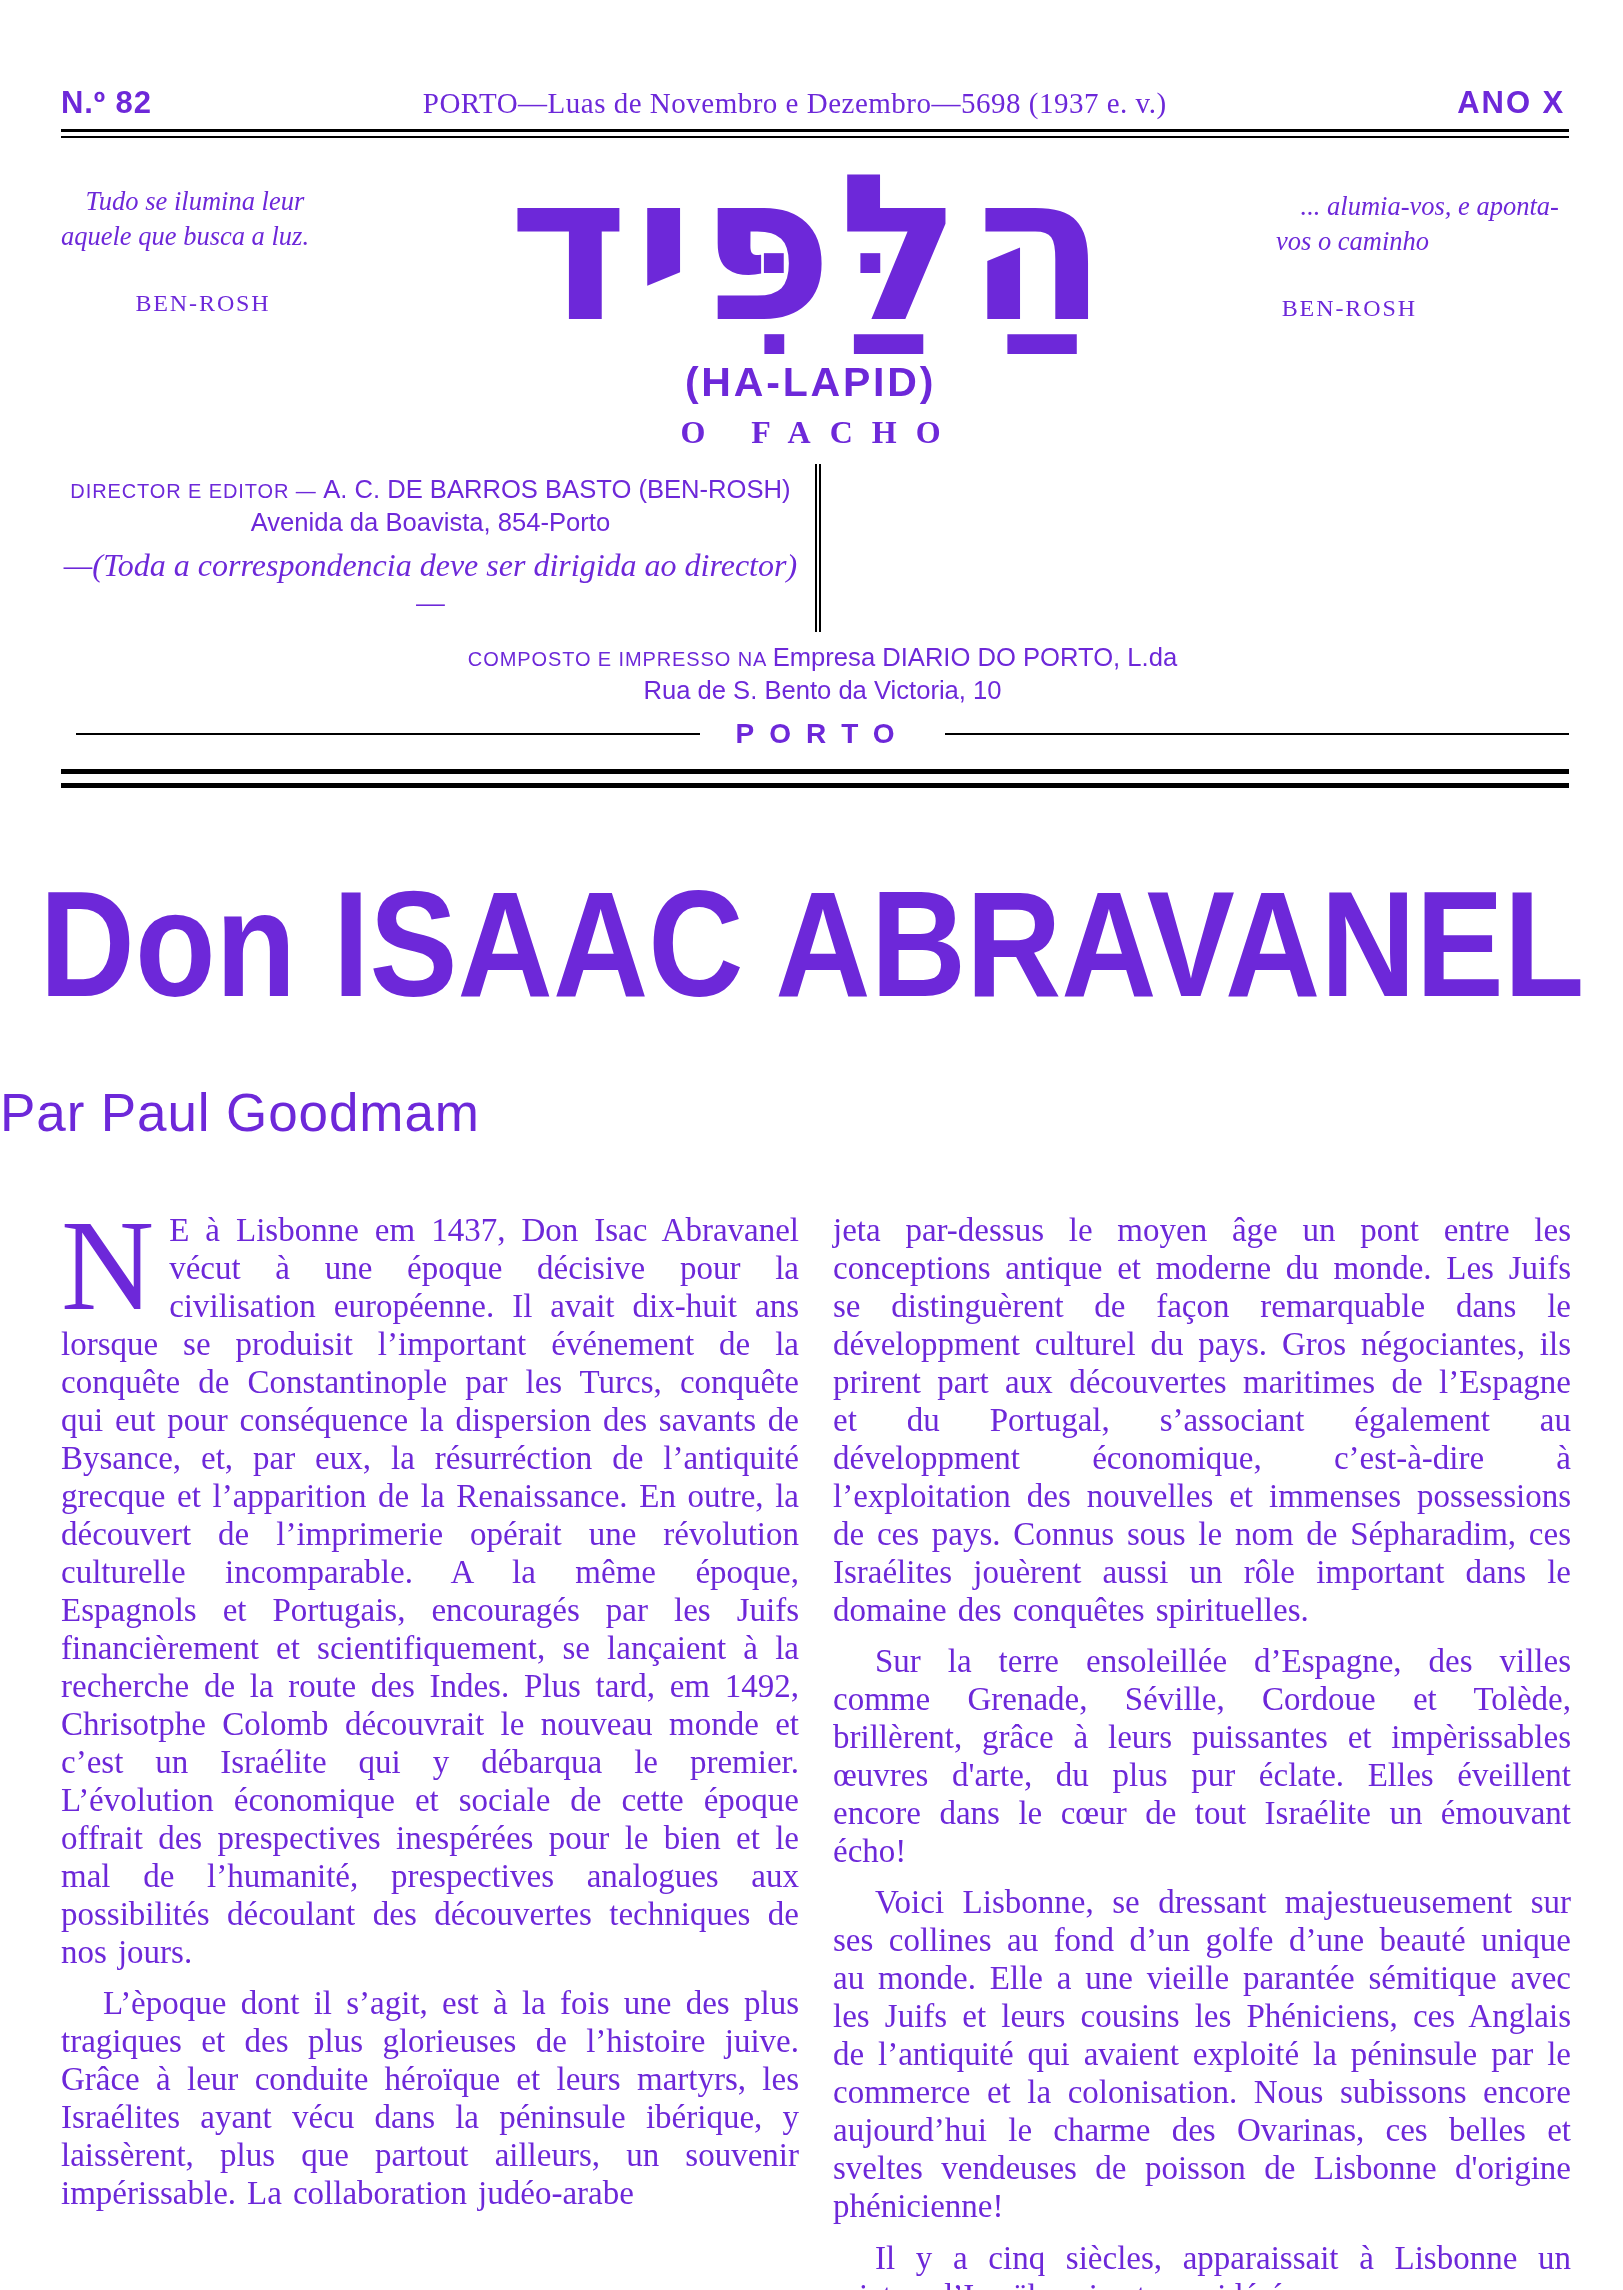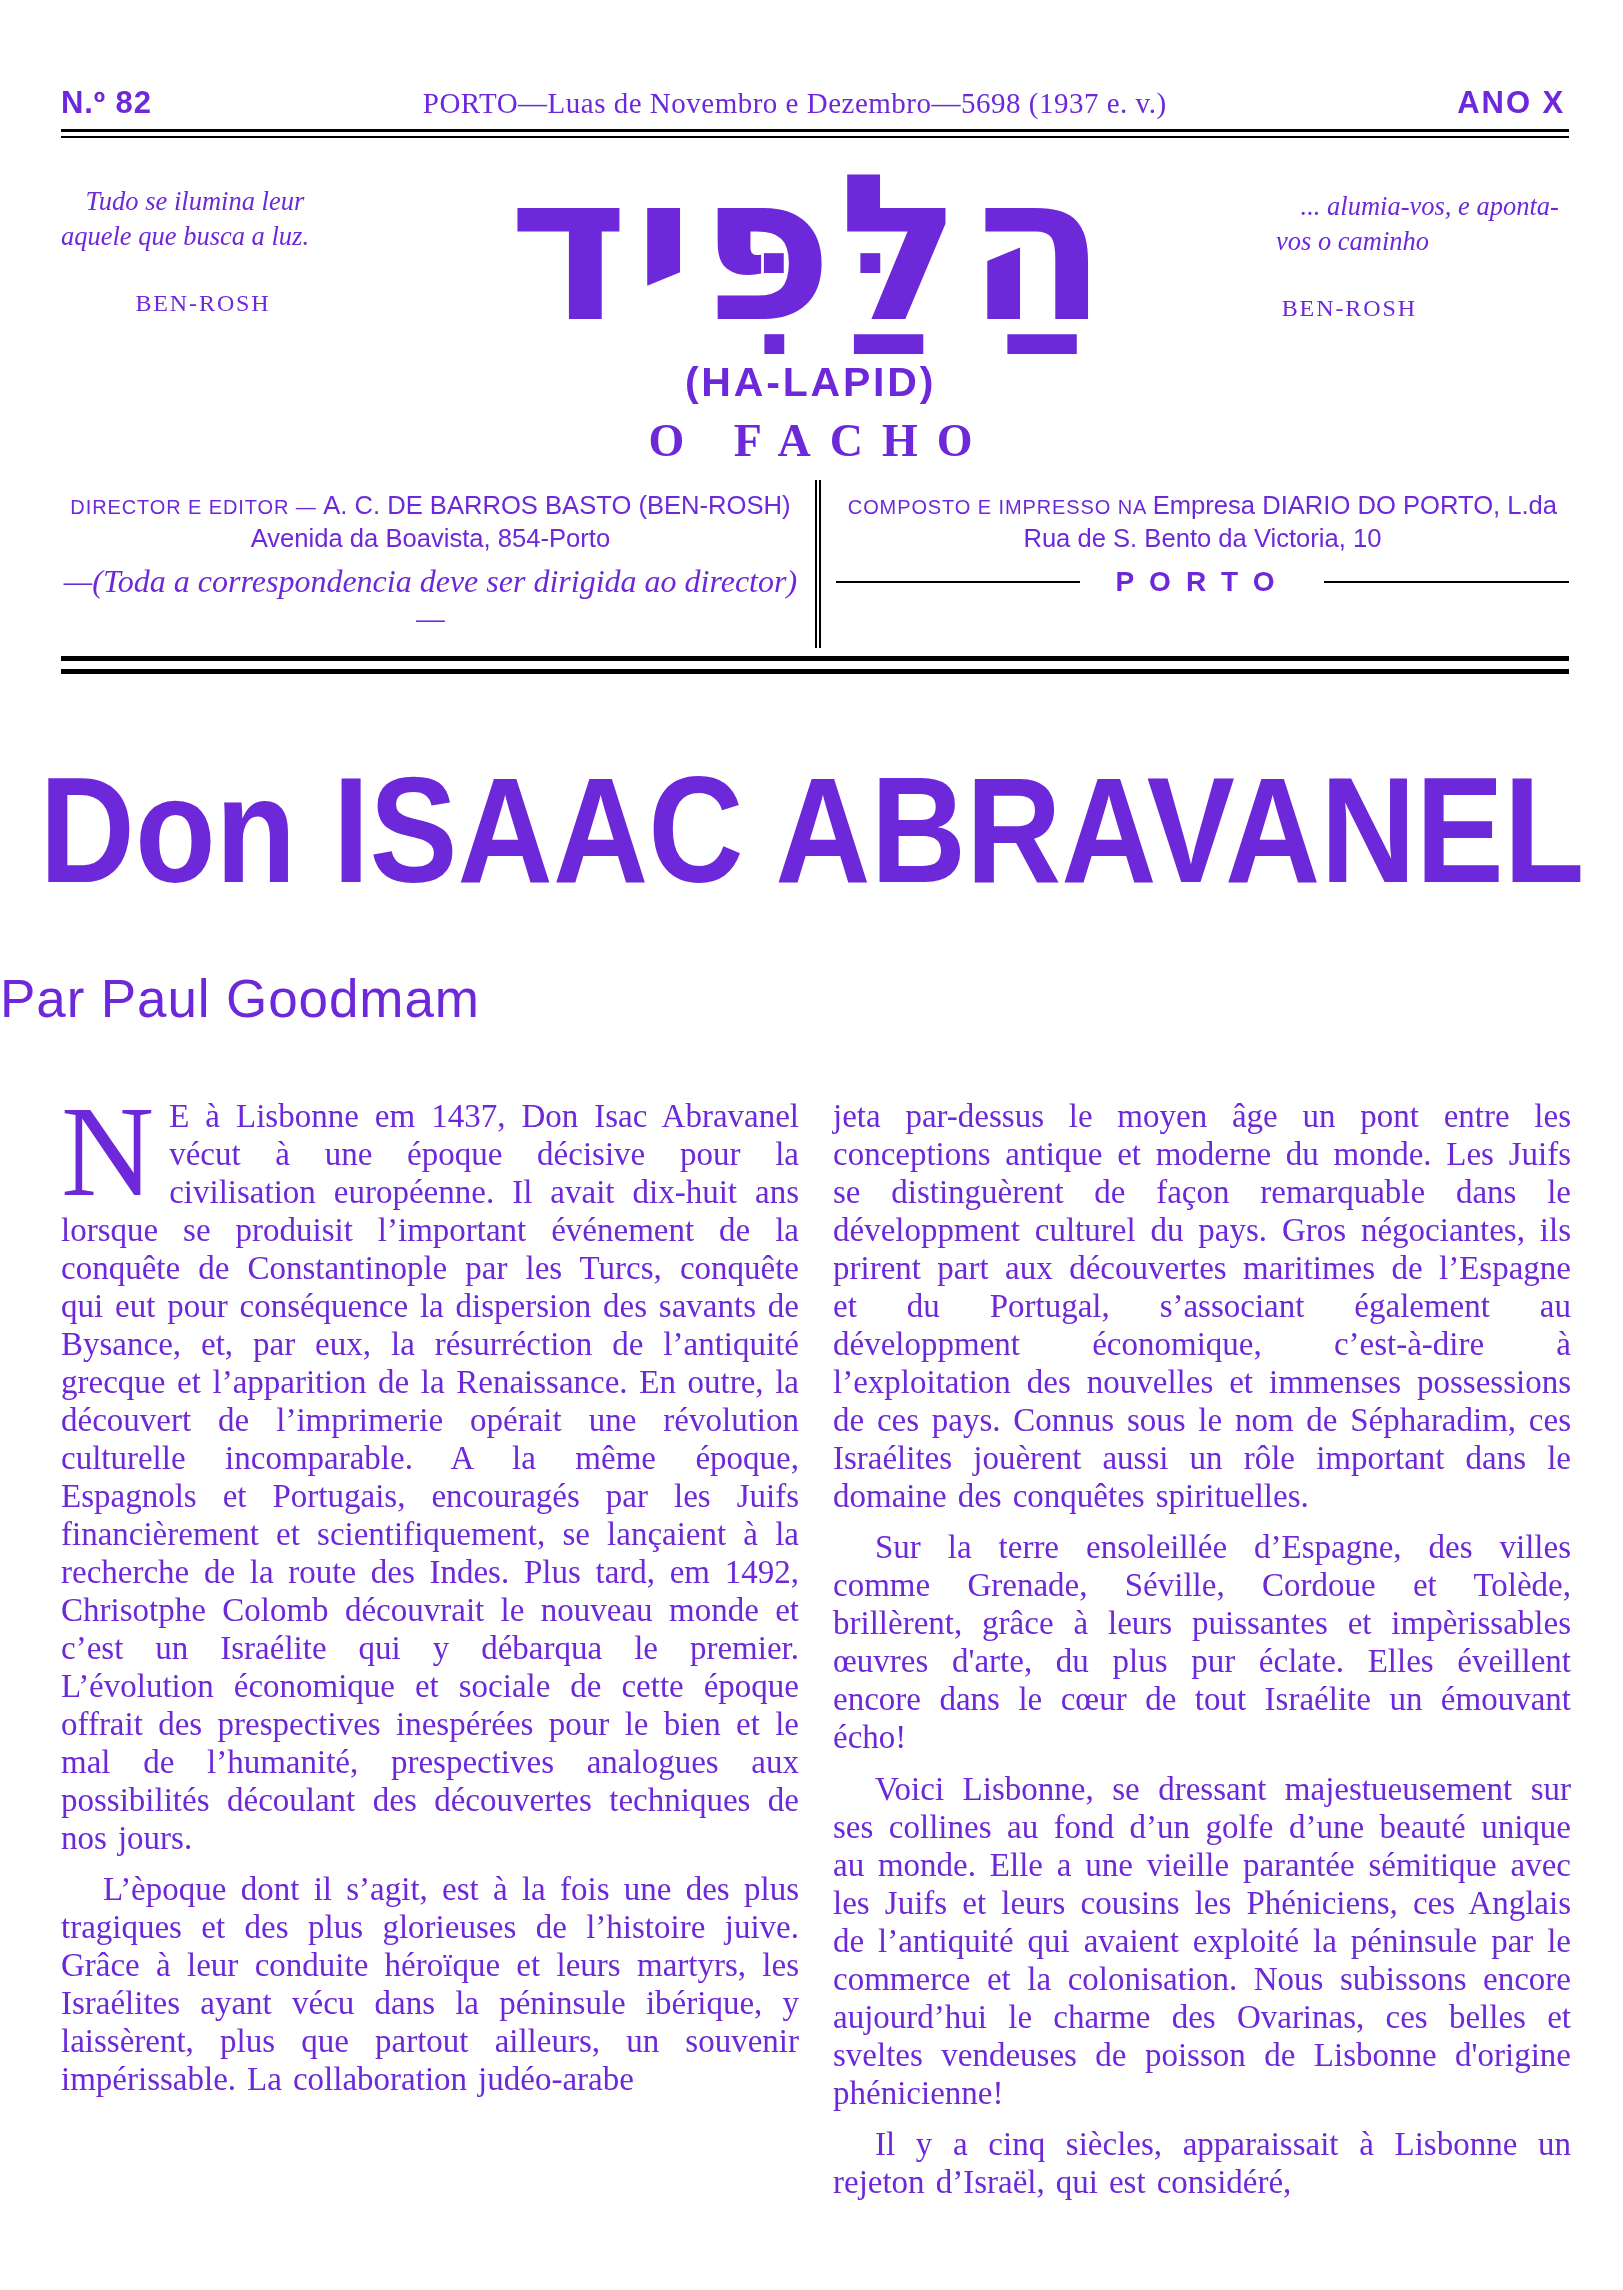--- a/index.html
+++ b/index.html
@@ -52,27 +52,28 @@
     direction:rtl;unicode-bidi:bidi-override;
     font-weight:700;font-size:203px;line-height:1.08;
     margin-top:-23px;letter-spacing:5.7px;
   }
   .translit{
     font-family:"Liberation Sans",sans-serif;
     font-weight:700;font-size:41px;letter-spacing:2.8px;margin-top:0;
   }
   .facho{
     font-family:"Liberation Serif",serif;
-    font-weight:700;font-size:46px;letter-spacing:19px;
+    font-weight:700;font-size:32px;letter-spacing:19px;
     margin-top:7.6px;padding-left:19px;
   }
   
   .imprint{
     display:flex;margin:9.5px 55px 0 61px;
     font-family:"Liberation Sans",sans-serif;
+    flex-direction:column;
   }
   .imprint-left{
     width:49%;padding:7.6px 15px 11.4px 0;
     border-right:6.6px double #000;text-align:center;
   }
   .imprint-right{flex:1;padding:7.6px 0 11.4px 15px;text-align:center;}
   .imp-line{margin:3.8px 0;font-size:25.6px;}
   .imp-label{font-size:20px;letter-spacing:0.9px;}
   .imp-note{
     font-family:"Liberation Serif",serif;font-style:italic;

